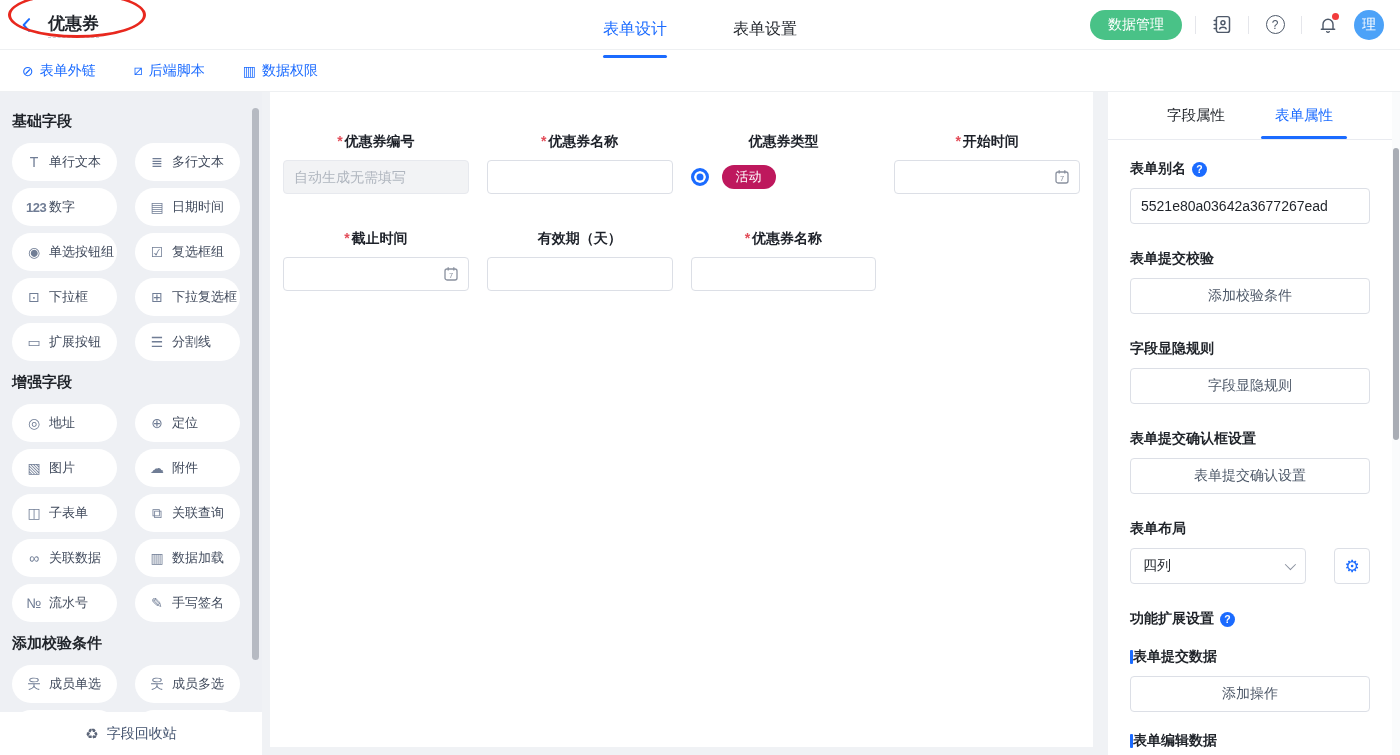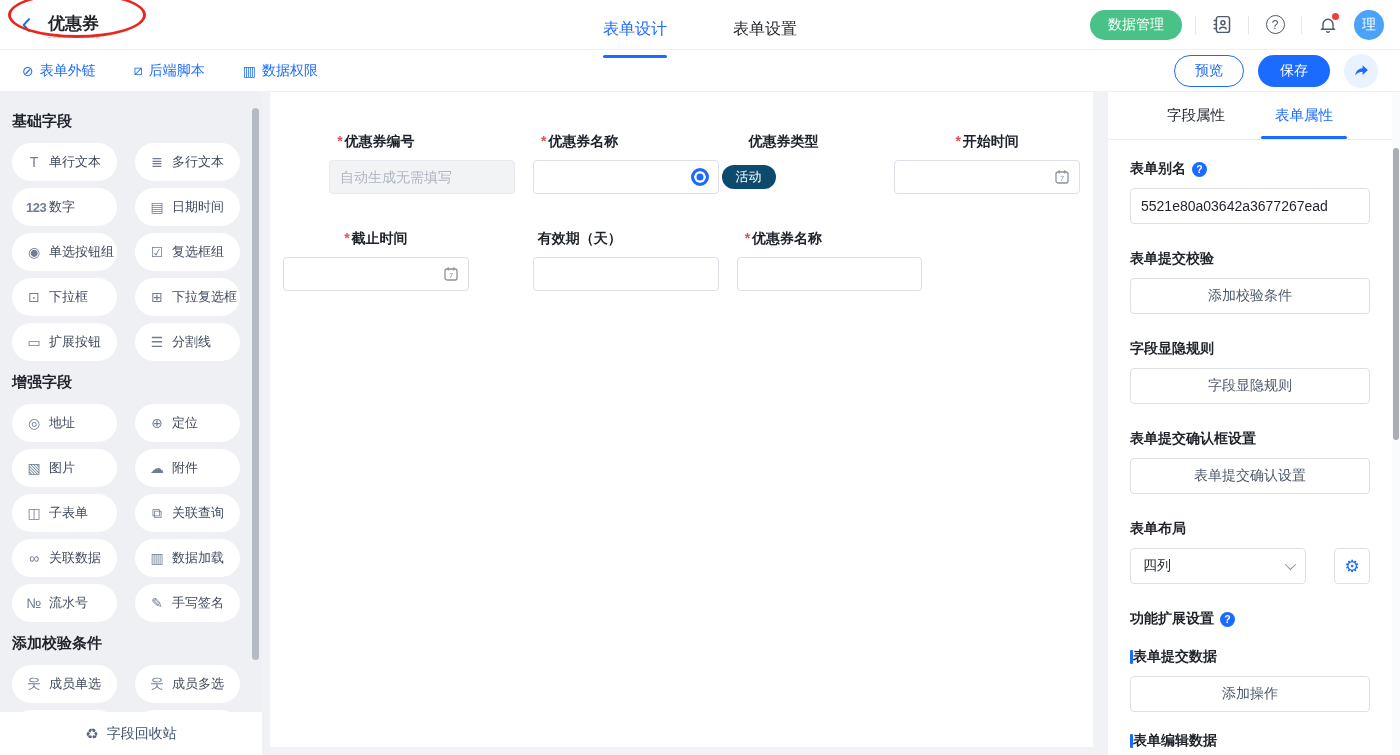--- a/index.html
+++ b/index.html
@@ -49,27 +49,27 @@
   .recycle-bar { position:absolute; left:0; right:0; bottom:0; height:43px; background:#fff; display:flex; align-items:center; justify-content:center; gap:8px; font-size:14px; color:#42526e; cursor:pointer; z-index:3; }
   .recycle-bar .ic { font-size:15px; color:#5b6578; }
   .sb-thumb { position:absolute; right:3px; top:16px; width:7px; height:552px; background:#b6bac2; border-radius:4px; z-index:4; }
 
   
   .main { flex:1; min-width:0; padding:0 15px 8px 8px; }
   .canvas { background:#fff; width:100%; height:100%; padding:41px 13px 0; }
   .form-grid { display:grid; grid-template-columns:repeat(4,1fr); column-gap:18px; row-gap:36px; }
   .f-label { display:block; font-size:14px; font-weight:bold; color:#1d2129; margin-bottom:9px;text-align:center; }
   .star { color:#e34d59; margin-right:2px; font-weight:bold; }
-  .inp { width:100%; height:34px; border:1px solid #dcdfe6; border-radius:4px; background:#fff; padding:0 10px; font-size:14px; color:#1f2329; font-family:inherit;margin-left:46px; }
+  .inp { width:100%; height:34px; border:1px solid #dcdfe6; border-radius:4px; background:#fff; padding:0 10px; font-size:14px; color:#1f2329; font-family:inherit; }
   .inp::placeholder { color:#b0b6bf; }
   .inp.disabled { background:#f2f3f5; border-color:#e7e9ee; }
   .date-box { width:100%; height:34px; border:1px solid #dcdfe6; border-radius:4px; background:#fff; display:flex; align-items:center; justify-content:flex-end; padding:0 9px; cursor:text; }
   .radio-row { height:34px; display:flex; align-items:center; gap:13px; }
   .radio-on { width:18px; height:18px; border-radius:50%; background:#1b6bff; border:3px solid #1b6bff; box-shadow:inset 0 0 0 2.5px #fff; flex:none; cursor:pointer; }
-  .tag-pink { background:#0c4a6e; color:#fff; font-size:13px; height:24px; padding:0 14px; border-radius:12px; display:flex; align-items:center; cursor:pointer; }
+  .tag-pink { background:#be185d; color:#fff; font-size:13px; height:24px; padding:0 14px; border-radius:12px; display:flex; align-items:center; cursor:pointer; }
 
   
   .props { width:284px; flex:none; background:#fff; display:flex; flex-direction:column; overflow:hidden; }
   .p-tabs { height:48px; flex:none; display:flex; align-items:stretch; justify-content:center; gap:50px; border-bottom:1px solid #e9ebf0; }
   .p-tab { display:flex; align-items:center; font-size:14.5px; color:#1f2329; position:relative; cursor:pointer; }
   .p-tab.active { color:#1b6bff; }
   .p-tab.active::after { content:""; position:absolute; left:-14px; right:-14px; bottom:0; height:3px; background:#1b6bff; border-radius:2px; }
   .p-body { flex:1; overflow:hidden; padding:18px 22px; }
   .p-label { display:flex; align-items:center; gap:6px; font-size:14px; font-weight:bold; color:#1f2329; margin:26px 0 10px; }
   .p-label.first { margin-top:2px; }
@@ -147,29 +147,20 @@
       </span>
       <span class="t-link">
         <span class="gl">⧄</span>
         <span>后端脚本</span>
       </span>
       <span class="t-link">
         <span class="gl">▥</span>
         <span>数据权限</span>
       </span>
     </div>
-    <div class="t-right">
-      <button class="btn-preview">预览</button>
-      <button class="btn-save">保存</button>
-      <button class="btn-share">
-        <svg width="17" height="17" viewBox="0 0 24 24" fill="#1b6bff">
-            <path d="M13.5 4.5 v4.2 C7 9 3.8 13.8 3 19.2 c2.7-3.6 6.3-5.3 10.5-5.3 v4.6 L21 11.3 Z"></path>
-          </svg>
-      </button>
-    </div>
   </div>
 
   <div class="bodyrow">
 
     <div class="sidebar">
       <div class="sb-title">基础字段</div>
       <div class="pill-grid">
         <div class="pill">
             <span class="ic">T</span>
             <span>单行文本</span>

